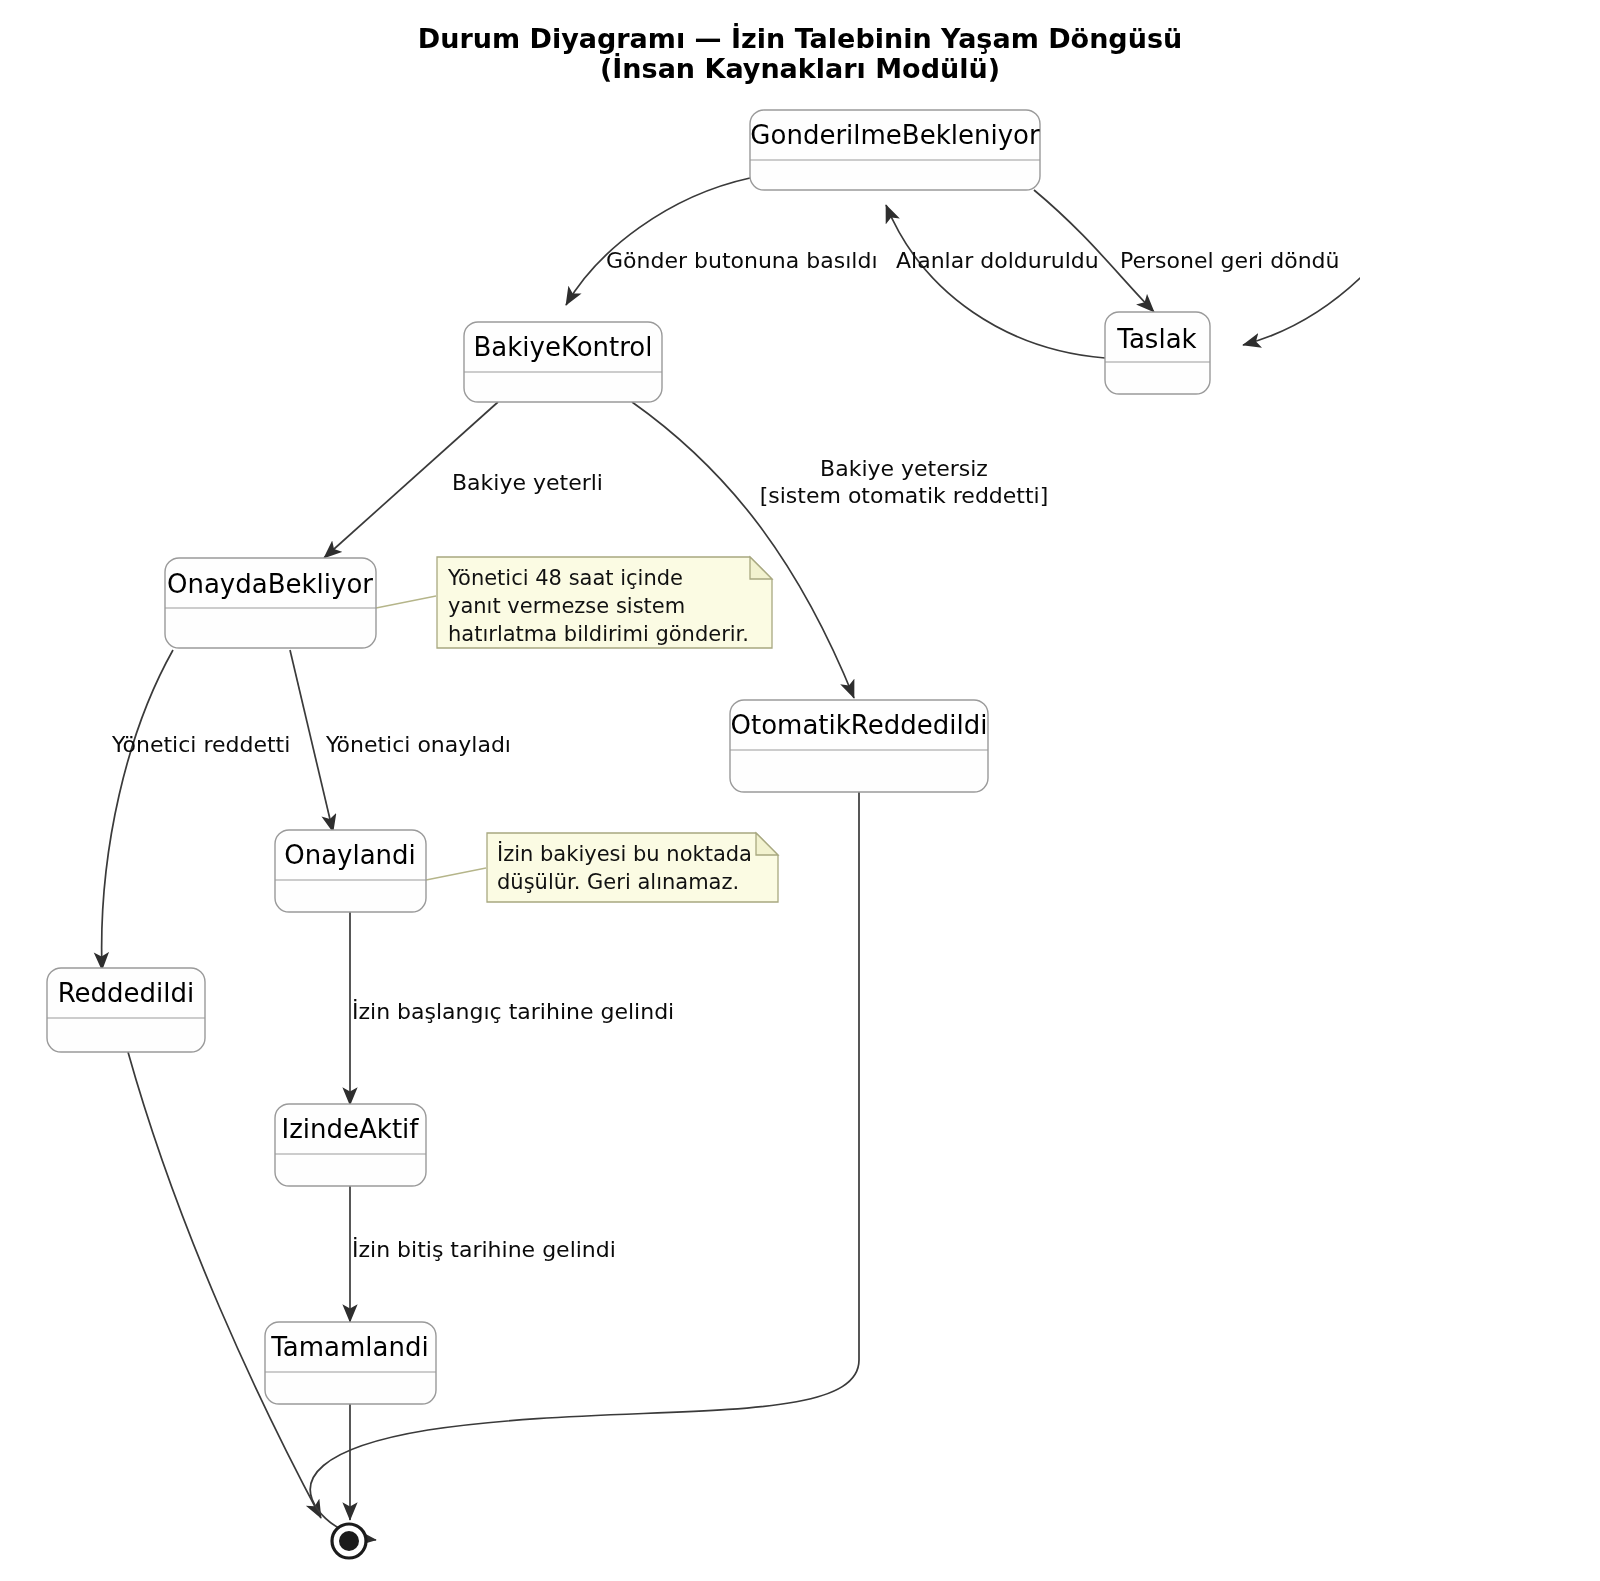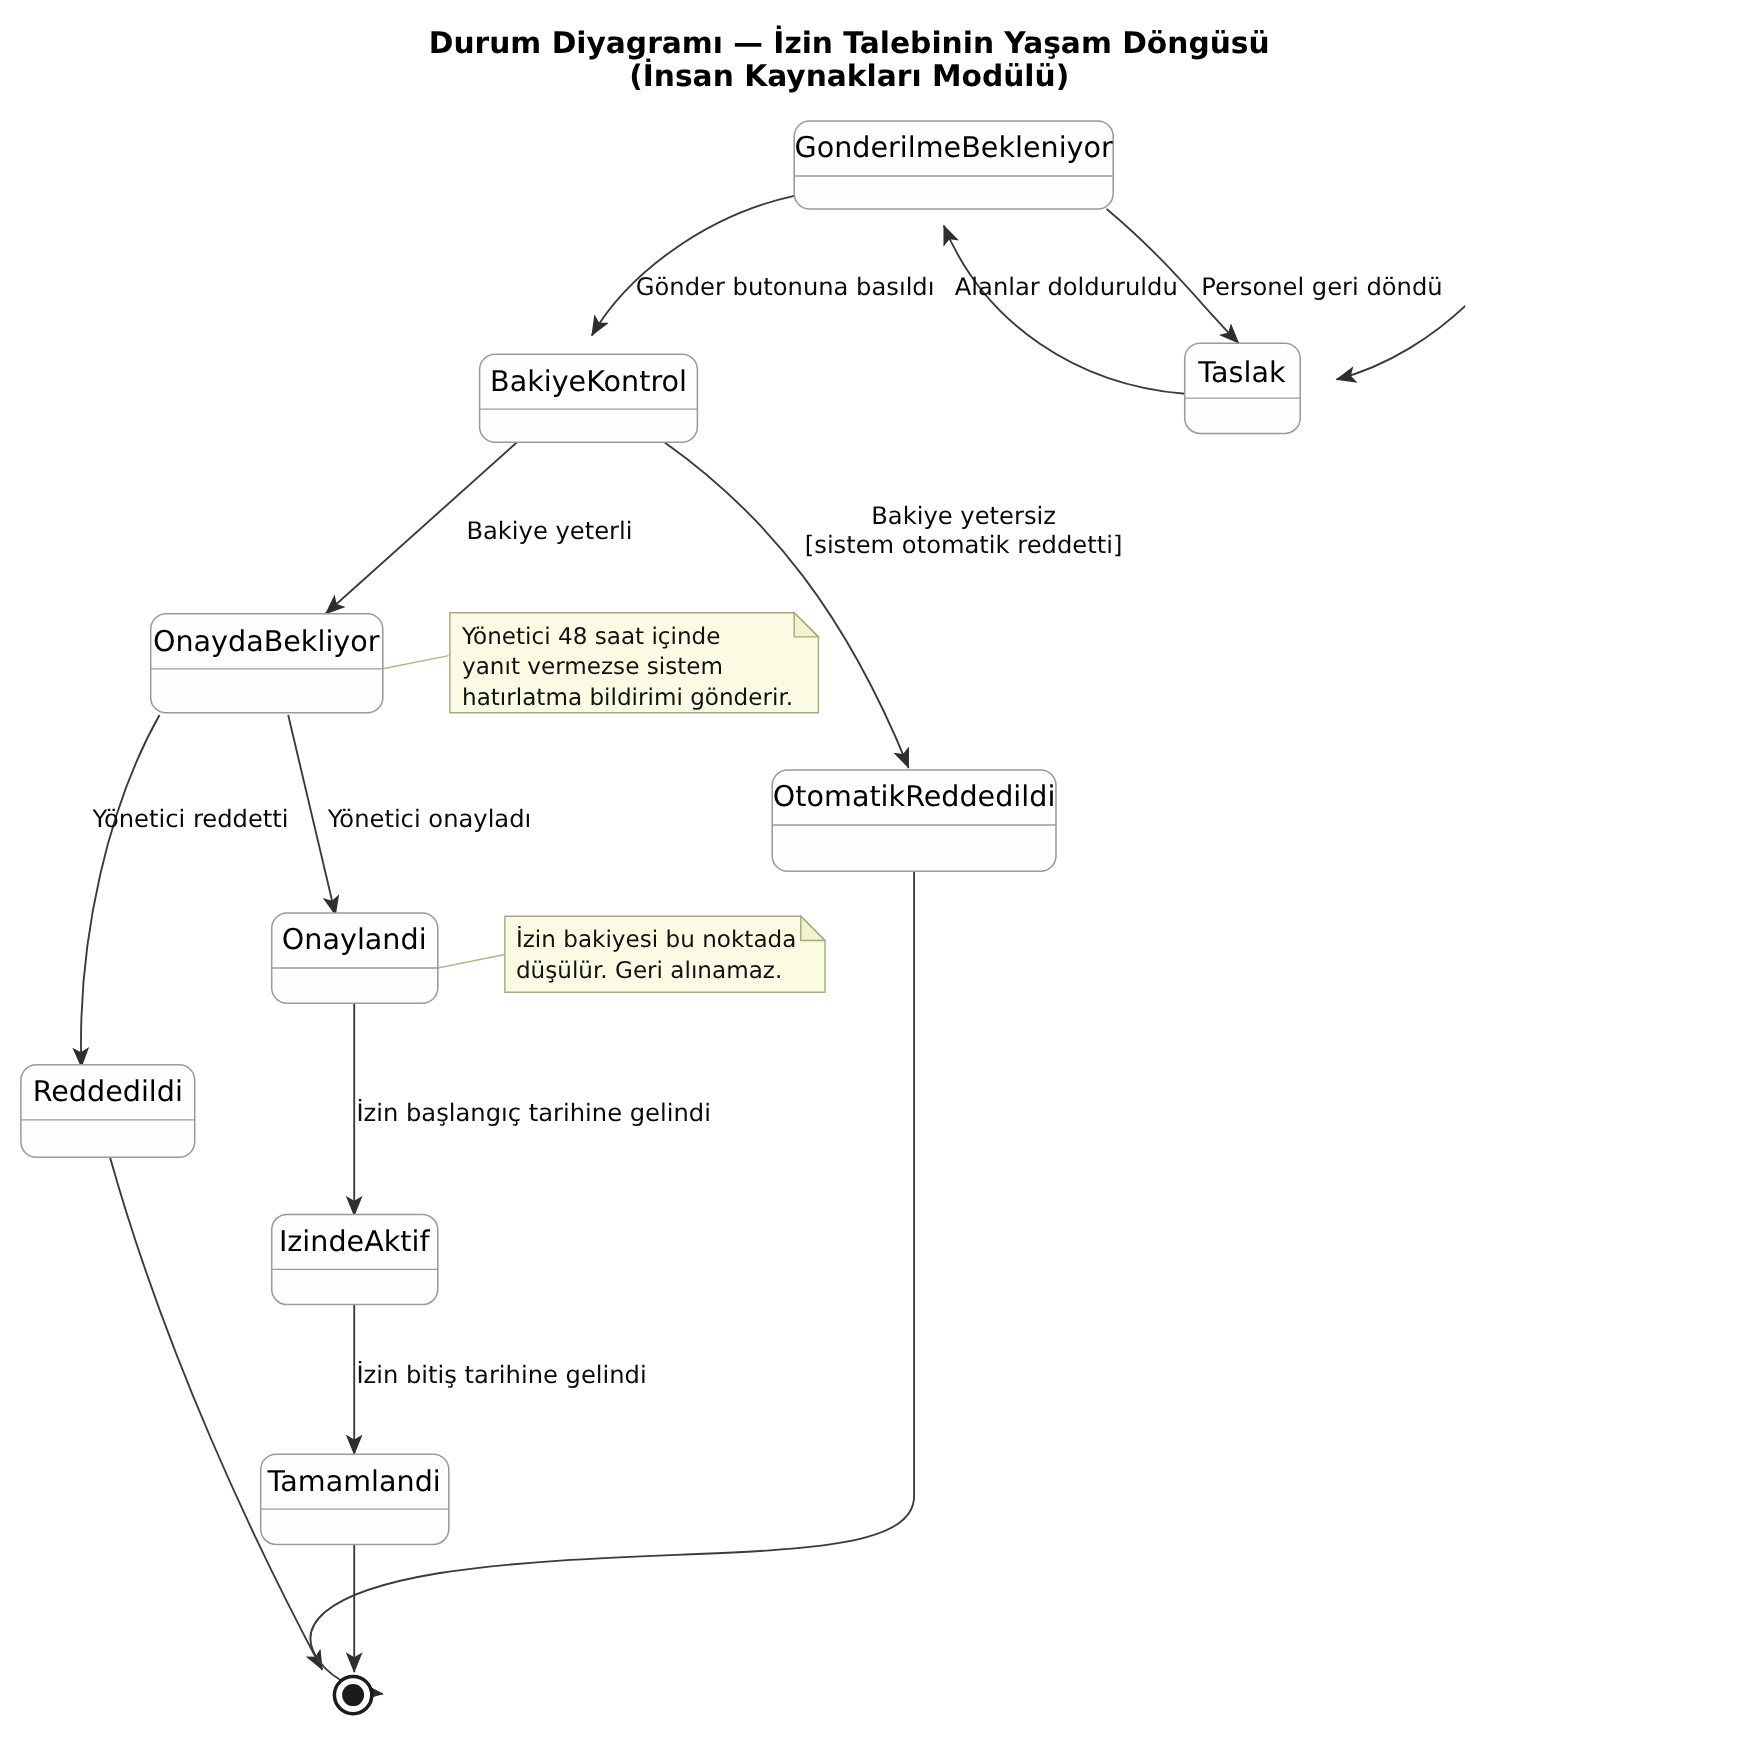--- a/index.html
+++ b/index.html
@@ -7,20 +7,21 @@
     padding: 0;
     background: #ffffff;
   }
   #canvas {
     position: relative;
     width: 1332px;
     height: 1581px;
     background: #ffffff;
     font-family: "DejaVu Sans", sans-serif;
     overflow: hidden;
+    margin-left: 28px;
   }
   svg#diagram {
     position: absolute;
     left: 0;
     top: 0;
     width: 1600px;
     height: 1581px;
   }
   .state-box {
     fill: #fefefe;

